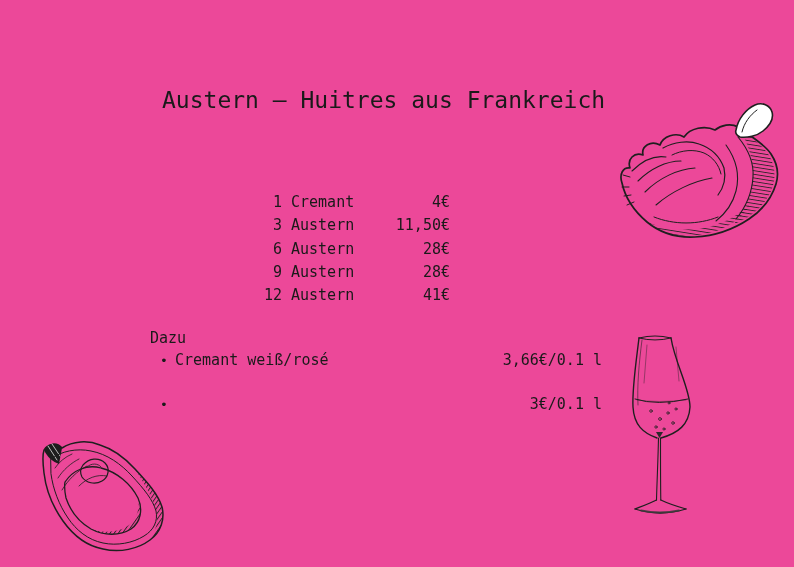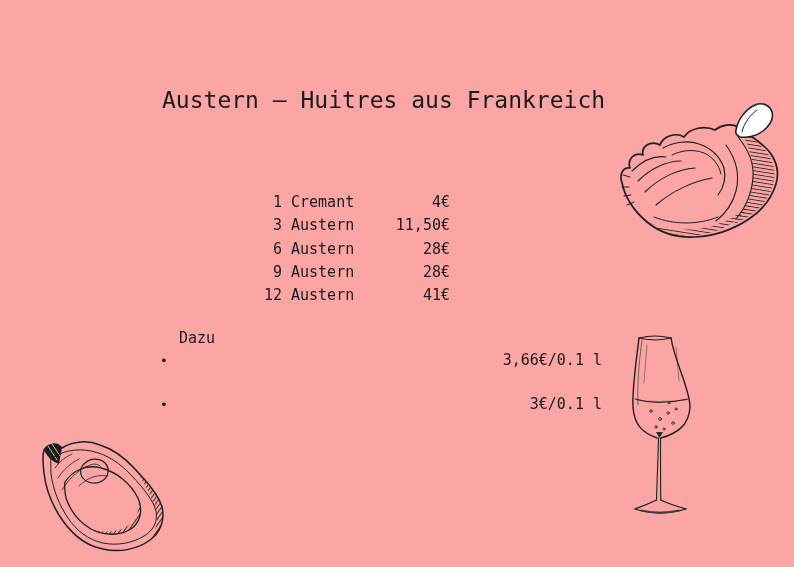--- a/index.html
+++ b/index.html
@@ -1,19 +1,19 @@
 <!DOCTYPE html>
 <html><head>
 <meta charset="utf-8">
 <style>
   html,body{margin:0;padding:0;background:#ffffff;}
   .page{
     position:relative;
     width:794px;height:567px;
-    background:#fca5a5;
+    background:#ec4899;
     color:#1a1a1a;
     font-family:"DejaVu Sans Mono","Liberation Mono",monospace;
     overflow:hidden;
   }
   .title{
     position:absolute;left:162px;top:89px;
     font-size:23px;line-height:23px;font-weight:400;
     white-space:nowrap;letter-spacing:0;
     margin:0;
   }
@@ -24,21 +24,21 @@
   }
   .price-row{display:flex;white-space:pre;}
   .price-qty{display:inline-block;width:18px;text-align:right;}
   .price-name{margin-left:9px;}
   .price-val{margin-left:auto;}
   
   .extras{
     position:absolute;left:150px;top:328px;width:452px;
     font-size:15px;
   }
-  .extras-heading{line-height:20px;margin-left:29px;}
+  .extras-heading{line-height:20px;}
   .extras-row{
     display:flex;align-items:baseline;line-height:22px;
     padding-left:10px;margin-top:1px;white-space:pre;
   }
   .extras-row + .extras-row{margin-top:21px;}
   .bullet{display:inline-block;width:15px;font-size:13px;}
   .extras-price{margin-left:auto;}
   
   .illu{position:absolute;}
   .illu-oyster-closed{left:613px;top:97px;width:172px;height:148px;}
@@ -72,21 +72,21 @@
     </div>
     <div class="price-row">
       <span class="price-qty">12</span><span class="price-name">Austern</span>
       <span class="price-val">41€</span>
     </div>
   </section>
 
   <section class="extras">
     <div class="extras-heading">Dazu</div>
     <div class="extras-row">
-      <span class="bullet">•</span>
+      <span class="bullet">•</span><span>Cremant weiß/rosé</span>
       <span class="extras-price">3,66€/0.1 l</span>
     </div>
     <div class="extras-row">
       <span class="bullet">•</span>
       <span class="extras-price">3€/0.1 l</span>
     </div>
   </section>
 
   <div class="illu illu-oyster-closed">
     <svg viewBox="0 0 170 148" fill="none" stroke="#1f1f1f" stroke-linecap="round" stroke-linejoin="round">

